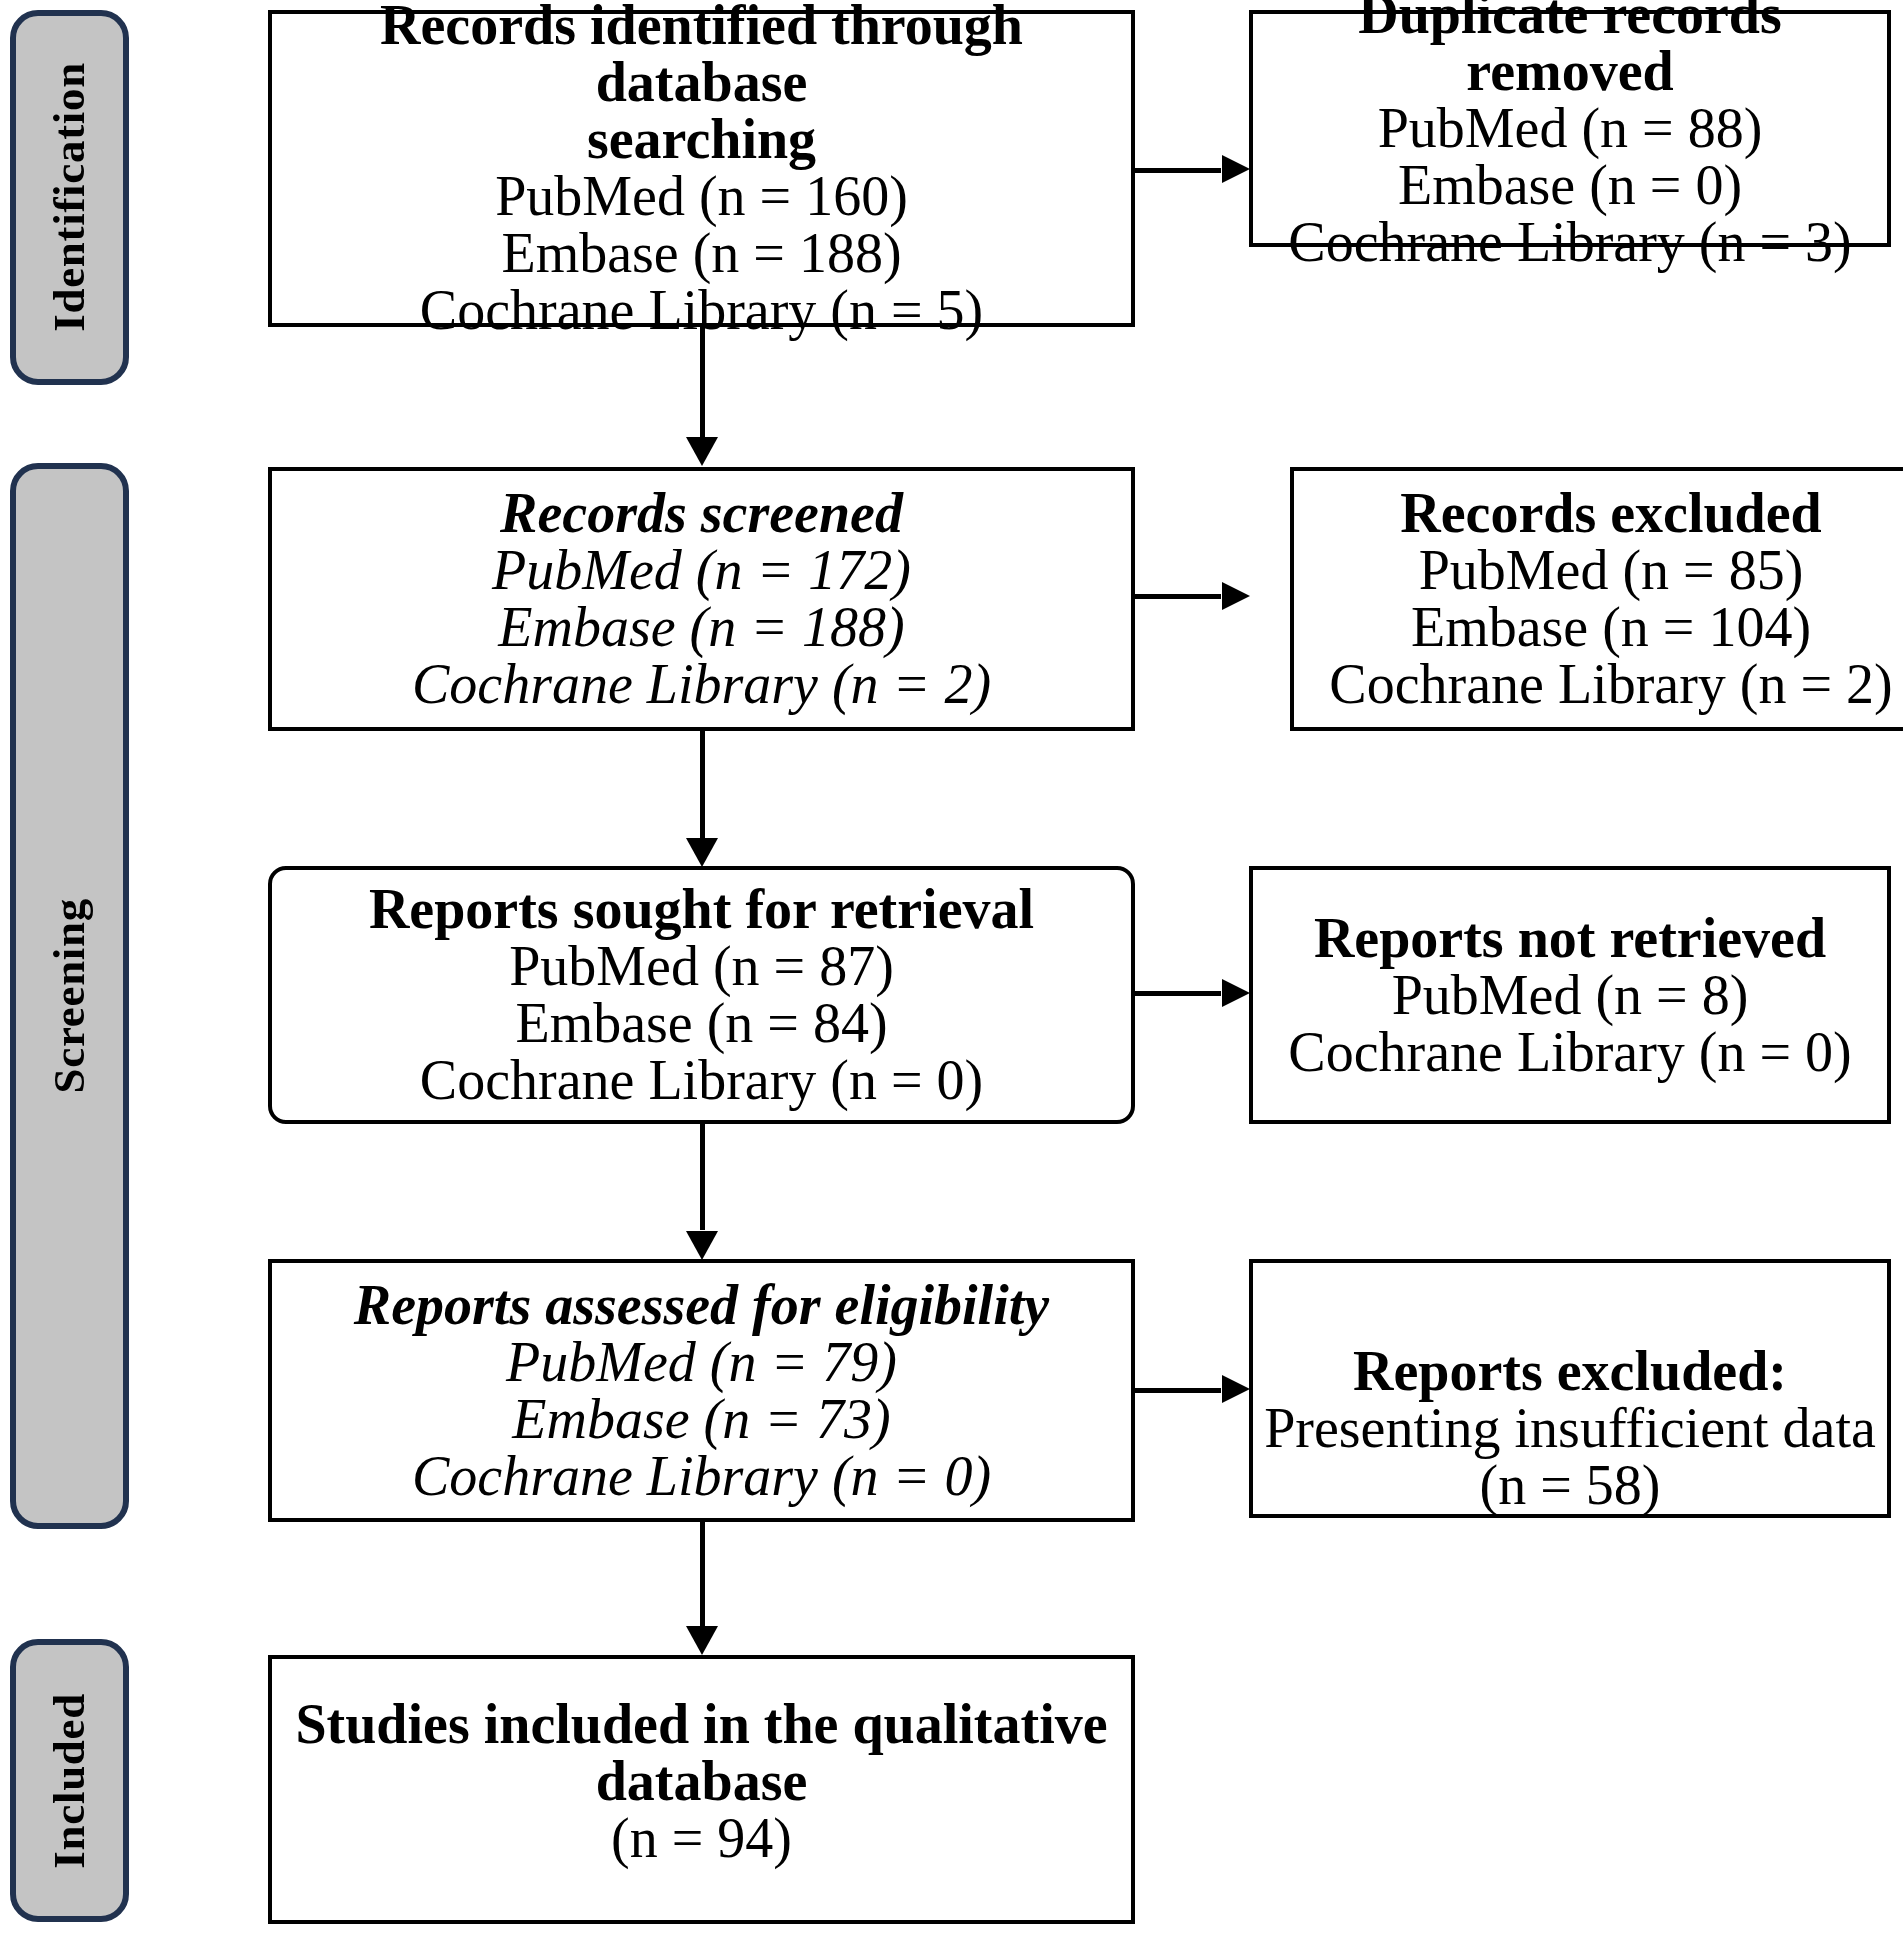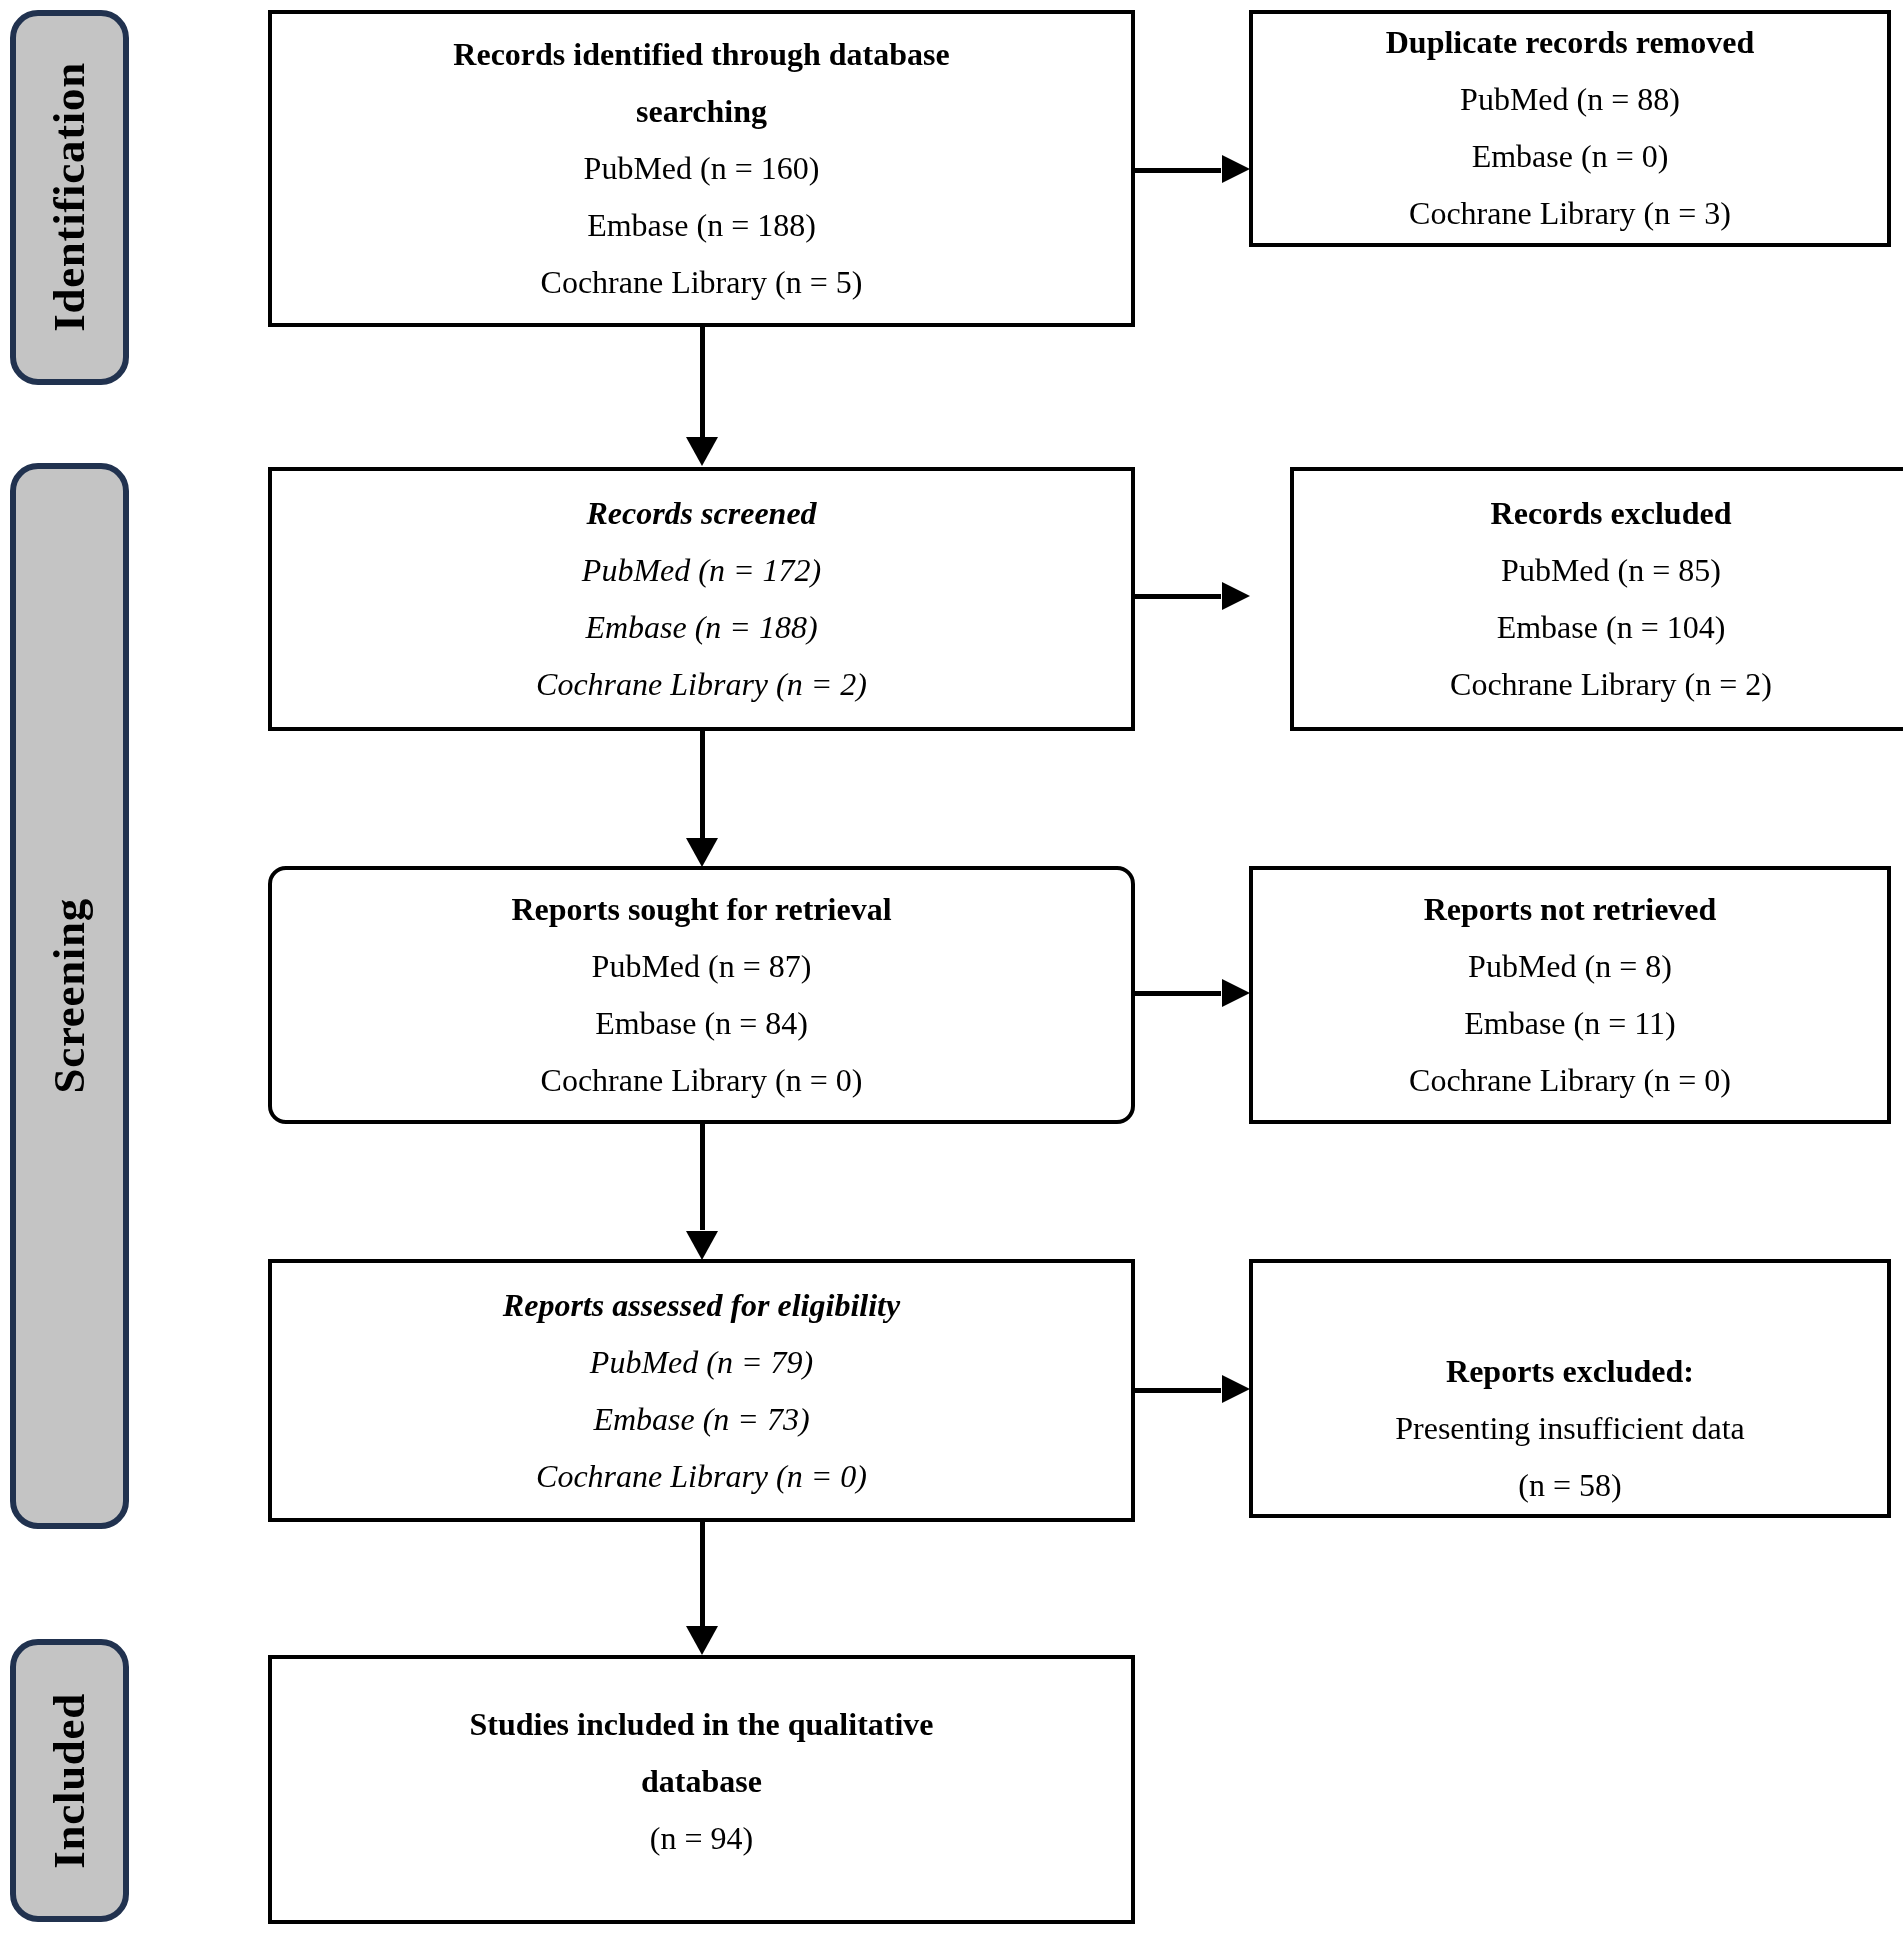--- a/index.html
+++ b/index.html
@@ -45,21 +45,21 @@
   
   .flow-box {
     position: absolute;
     border: 4.4px solid #000000;
     background: #ffffff;
     display: flex;
     flex-direction: column;
     align-items: center;
     justify-content: center;
     text-align: center;
-    font-size: 32px;
+    font-size: 56px;
     line-height: 57px;
   }
   .box-title {
     font-weight: bold;
     white-space: pre-line;
   }
   .box-line { white-space: nowrap; }
 
   .main-col { left: 268px;  width: 867px; }
   .side-col { left: 1249px; width: 642px;  }
@@ -166,21 +166,20 @@
   <div class="flow-box side-col box-s1">
     <div class="box-title">Records excluded</div>
     <div class="box-line">PubMed (n = 85)</div>
     <div class="box-line">Embase (n = 104)</div>
     <div class="box-line">Cochrane Library (n = 2)</div>
   </div>
 
   <div class="flow-box side-col box-s2">
     <div class="box-title">Reports not retrieved</div>
     <div class="box-line">PubMed (n = 8)</div>
-    <div class="box-line">Embase (n = 11)</div>
     <div class="box-line">Cochrane Library (n = 0)</div>
   </div>
 
   <div class="flow-box side-col box-s3">
     <div class="box-title">Reports excluded:</div>
     <div class="box-line">Presenting insufficient data</div>
     <div class="box-line">(n = 58)</div>
   </div>
 
   <div class="stem-v" style="top:326px;height:111px;"></div>

